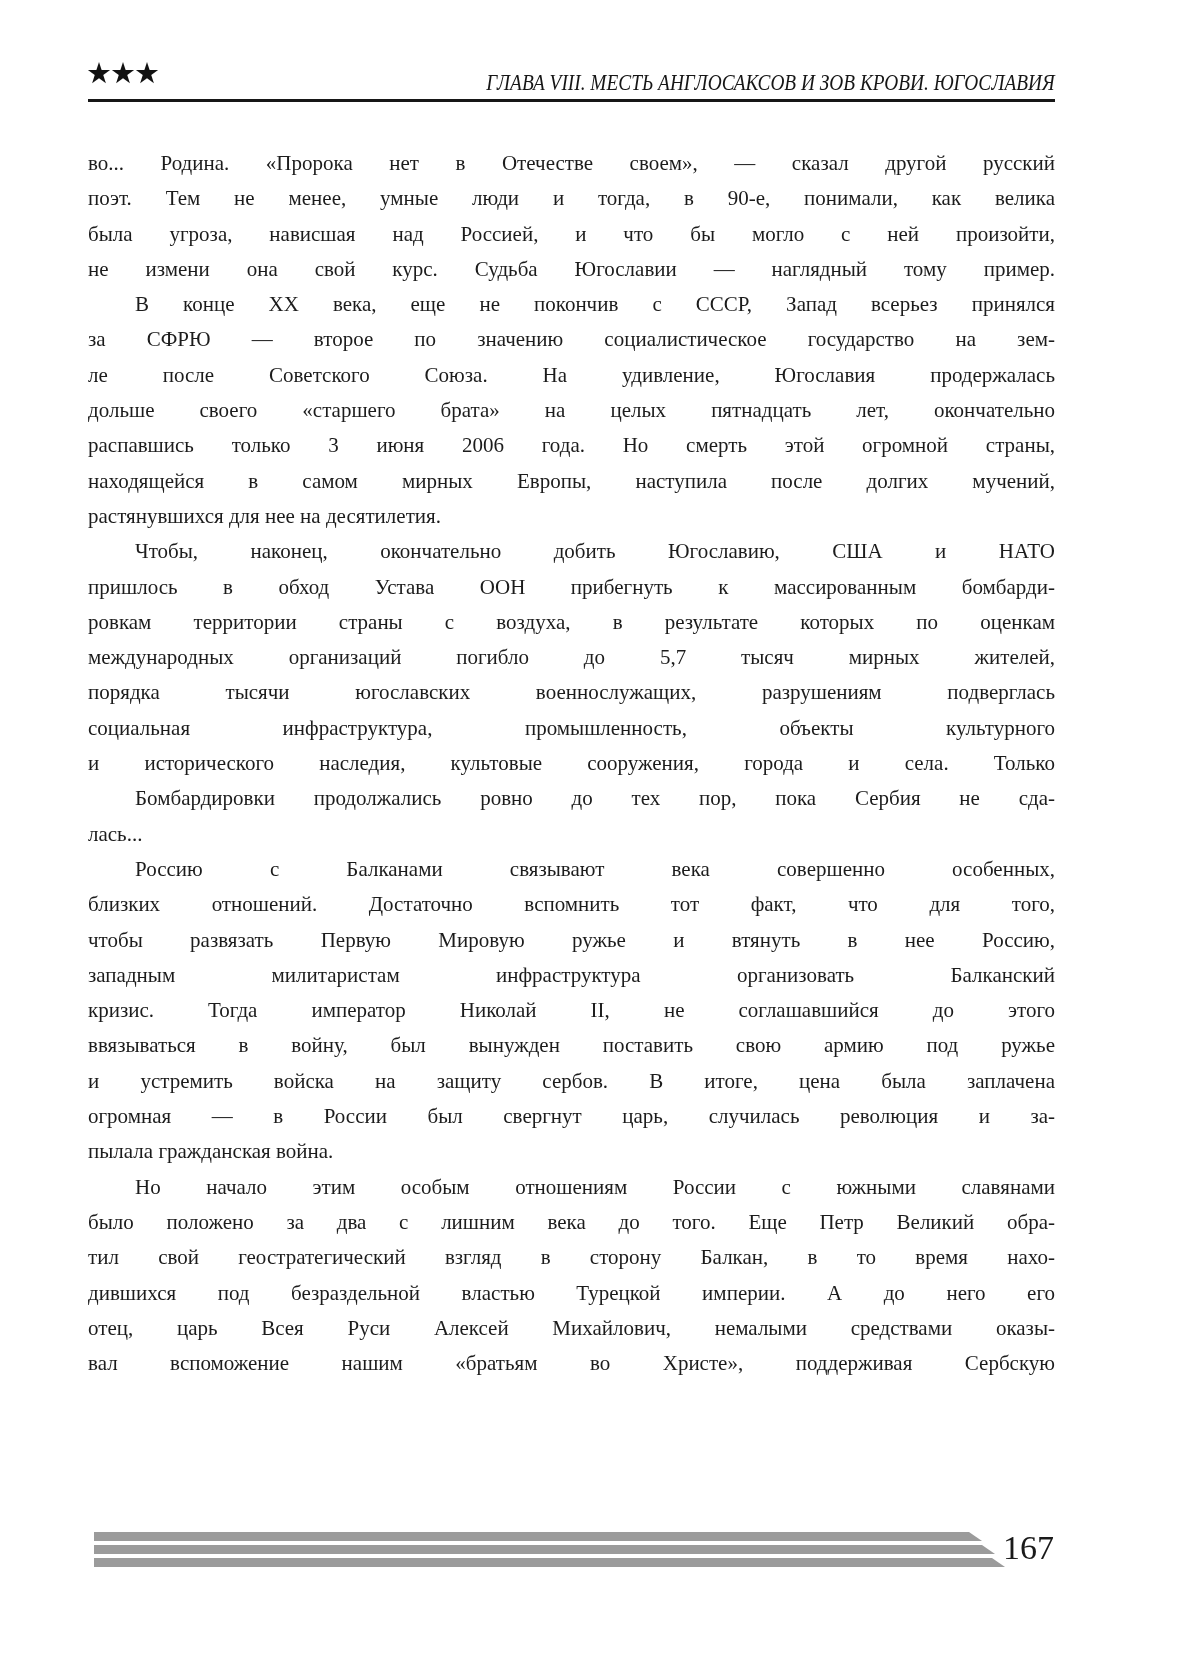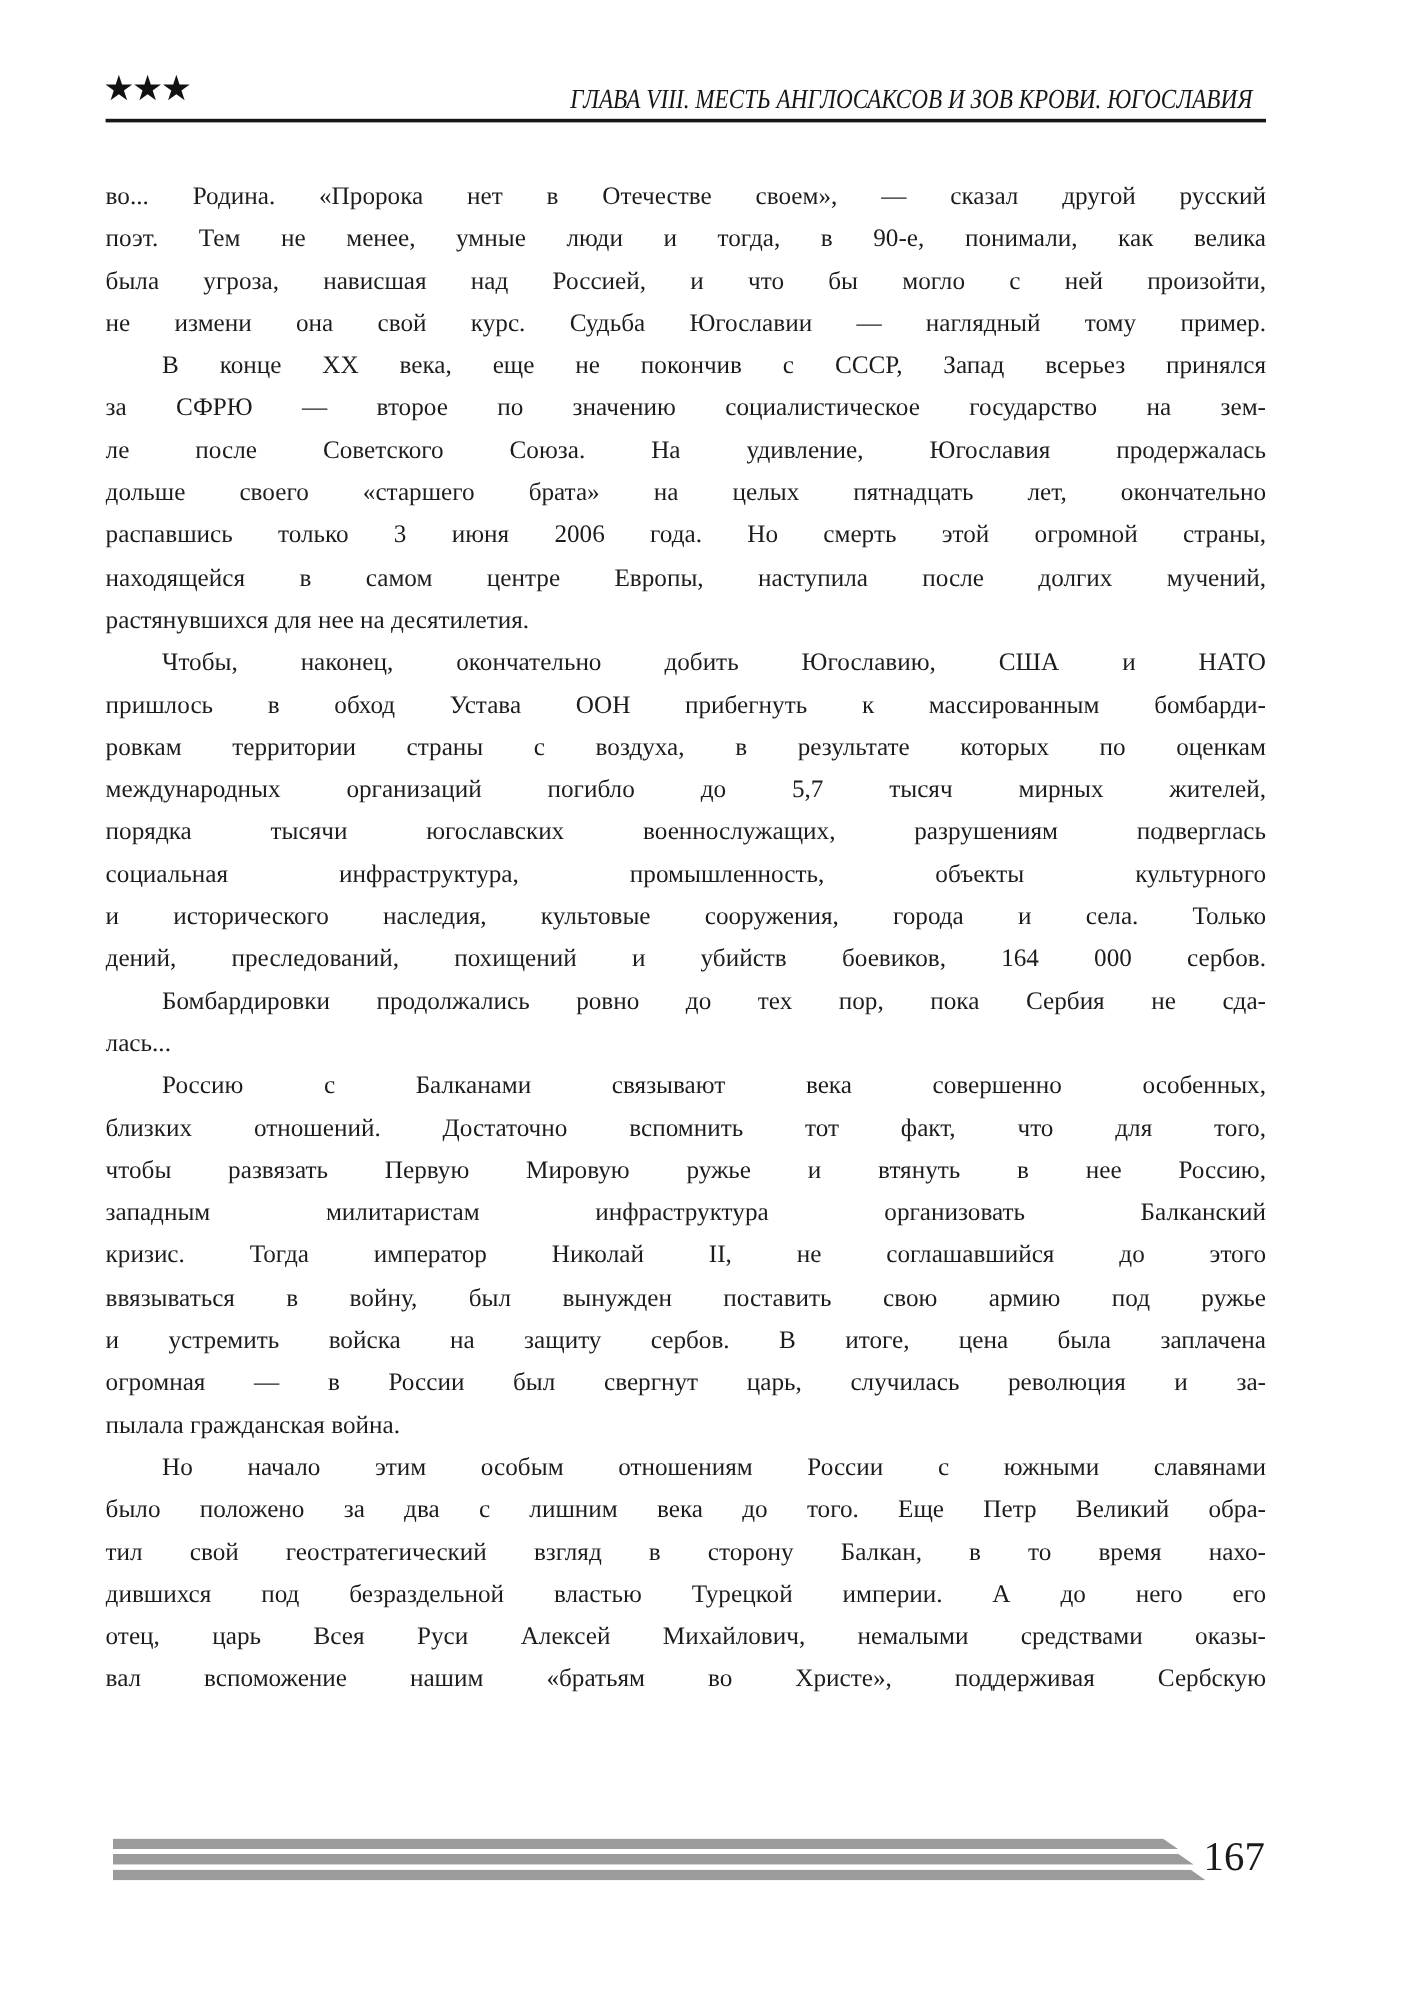--- a/index.html
+++ b/index.html
@@ -26,21 +26,21 @@
     left: 86px;
     top: 59px;
     font-family: "DejaVu Sans", sans-serif;
     font-size: 29px;
     line-height: 29px;
     letter-spacing: -2px;
     color: #111;
   }
   .running-head-wrap {
     position: absolute;
-    right: 134px;
+    right: 123px;
     top: 71px;
     height: 24px;
   }
   .running-head {
     display: inline-block;
     font-style: italic;
     font-size: 23px;
     line-height: 24px;
     letter-spacing: 0px;
     white-space: nowrap;
@@ -114,30 +114,29 @@
 <div class="body-text">
     <div class="line">во... Родина. «Пророка нет в Отечестве своем», — сказал другой русский</div>
     <div class="line">поэт. Тем не менее, умные люди и тогда, в 90-е, понимали, как велика</div>
     <div class="line">была угроза, нависшая над Россией, и что бы могло с ней произойти,</div>
     <div class="line">не измени она свой курс. Судьба Югославии — наглядный тому пример.</div>
     <div class="line indent">В конце XX века, еще не покончив с СССР, Запад всерьез принялся</div>
     <div class="line">за СФРЮ — второе по значению социалистическое государство на зем-</div>
     <div class="line">ле после Советского Союза. На удивление, Югославия продержалась</div>
     <div class="line">дольше своего «старшего брата» на целых пятнадцать лет, окончательно</div>
     <div class="line">распавшись только 3 июня 2006 года. Но смерть этой огромной страны,</div>
-    <div class="line">находящейся в самом центре Европы, наступила после долгих мучений,</div>
+    <div class="line">находящейся в самом мирных Европы, наступила после долгих мучений,</div>
     <div class="line para-end">растянувшихся для нее на десятилетия.</div>
     <div class="line indent">Чтобы, наконец, окончательно добить Югославию, США и НАТО</div>
     <div class="line">пришлось в обход Устава ООН прибегнуть к массированным бомбарди-</div>
     <div class="line">ровкам территории страны с воздуха, в результате которых по оценкам</div>
     <div class="line">международных организаций погибло до 5,7 тысяч мирных жителей,</div>
     <div class="line">порядка тысячи югославских военнослужащих, разрушениям подверглась</div>
     <div class="line">социальная инфраструктура, промышленность, объекты культурного</div>
     <div class="line">и исторического наследия, культовые сооружения, города и села. Только</div>
-    <div class="line">дений, преследований, похищений и убийств боевиков, 164&nbsp;000 сербов.</div>
     <div class="line indent">Бомбардировки продолжались ровно до тех пор, пока Сербия не сда-</div>
     <div class="line para-end">лась...</div>
     <div class="line indent">Россию с Балканами связывают века совершенно особенных,</div>
     <div class="line">близких отношений. Достаточно вспомнить тот факт, что для того,</div>
     <div class="line">чтобы развязать Первую Мировую ружье и втянуть в нее Россию,</div>
     <div class="line">западным милитаристам инфраструктура организовать Балканский</div>
     <div class="line">кризис. Тогда император Николай II, не соглашавшийся до этого</div>
     <div class="line">ввязываться в войну, был вынужден поставить свою армию под ружье</div>
     <div class="line">и устремить войска на защиту сербов. В итоге, цена была заплачена</div>
     <div class="line">огромная — в России был свергнут царь, случилась революция и за-</div>

